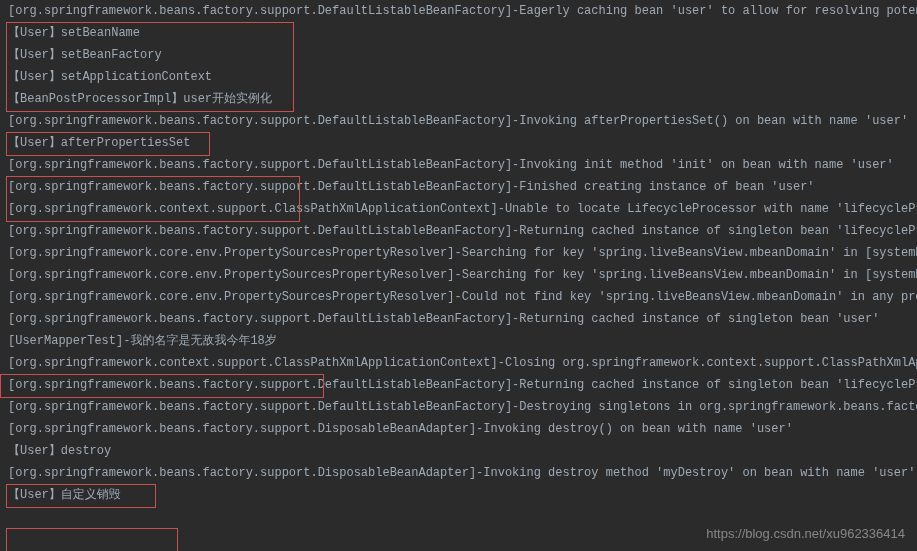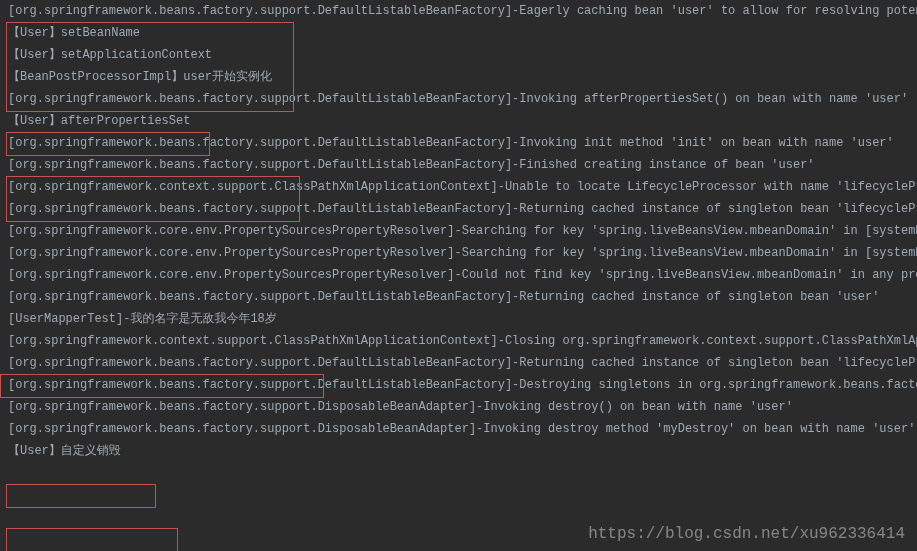--- a/index.html
+++ b/index.html
@@ -45,48 +45,50 @@
     .boxes {
       position: absolute;
       top: 0; left: 0; right: 0; bottom: 0;
       pointer-events: none;
     }
     .watermark {
       position: absolute;
       right: 12px;
       bottom: 6px;
       color: #cfcfcf;
-      font-size: 16px;
+      font-size: 13px;
       opacity: 0.55;
-      font-family: Liberation Mono, monospace;
+      font-family: Liberation Sans, sans-serif;
     }
   </style>
 </head>
 <body>
 
 <div>
   <div class="log-line">[org.springframework.beans.factory.support.DefaultListableBeanFactory]-Eagerly caching bean 'user' to allow for resolving potenti</div>
   <div class="log-line">【User】setBeanName</div>
+  <div class="log-line">【User】setBeanFactory</div>
   <div class="log-line">【User】setApplicationContext</div>
   <div class="log-line">【BeanPostProcessorImpl】user开始实例化</div>
   <div class="log-line">[org.springframework.beans.factory.support.DefaultListableBeanFactory]-Invoking afterPropertiesSet() on bean with name 'user'</div>
   <div class="log-line">【User】afterPropertiesSet</div>
   <div class="log-line">[org.springframework.beans.factory.support.DefaultListableBeanFactory]-Invoking init method  'init' on bean with name 'user'</div>
   <div class="log-line">[org.springframework.beans.factory.support.DefaultListableBeanFactory]-Finished creating instance of bean 'user'</div>
   <div class="log-line">[org.springframework.context.support.ClassPathXmlApplicationContext]-Unable to locate LifecycleProcessor with name 'lifecycleProc</div>
   <div class="log-line">[org.springframework.beans.factory.support.DefaultListableBeanFactory]-Returning cached instance of singleton bean 'lifecycleProc</div>
   <div class="log-line">[org.springframework.core.env.PropertySourcesPropertyResolver]-Searching for key 'spring.liveBeansView.mbeanDomain' in [systemPro</div>
   <div class="log-line">[org.springframework.core.env.PropertySourcesPropertyResolver]-Searching for key 'spring.liveBeansView.mbeanDomain' in [systemEnv</div>
   <div class="log-line">[org.springframework.core.env.PropertySourcesPropertyResolver]-Could not find key 'spring.liveBeansView.mbeanDomain' in any prope</div>
   <div class="log-line">[org.springframework.beans.factory.support.DefaultListableBeanFactory]-Returning cached instance of singleton bean 'user'</div>
   <div class="log-line">[UserMapperTest]-我的名字是无敌我今年18岁</div>
   <div class="log-line">[org.springframework.context.support.ClassPathXmlApplicationContext]-Closing org.springframework.context.support.ClassPathXmlAppl</div>
   <div class="log-line">[org.springframework.beans.factory.support.DefaultListableBeanFactory]-Returning cached instance of singleton bean 'lifecycleProc</div>
   <div class="log-line">[org.springframework.beans.factory.support.DefaultListableBeanFactory]-Destroying singletons in org.springframework.beans.factory</div>
   <div class="log-line">[org.springframework.beans.factory.support.DisposableBeanAdapter]-Invoking destroy() on bean with name 'user'</div>
+  <div class="log-line">【User】destroy</div>
   <div class="log-line">[org.springframework.beans.factory.support.DisposableBeanAdapter]-Invoking destroy method 'myDestroy' on bean with name 'user'</div>
   <div class="log-line">【User】自定义销毁</div>
 </div>
 
 <div class="boxes">
   <div class="highlighted box-1"></div>
   <div class="highlighted box-2"></div>
   <div class="highlighted box-3"></div>
   <div class="highlighted box-4"></div>
   <div class="highlighted box-5"></div>

